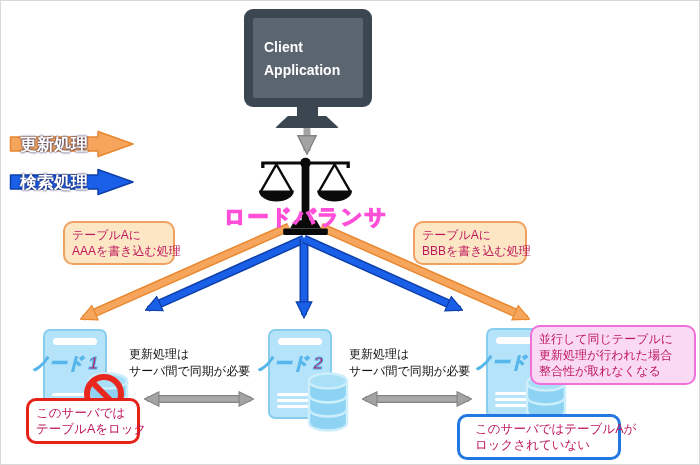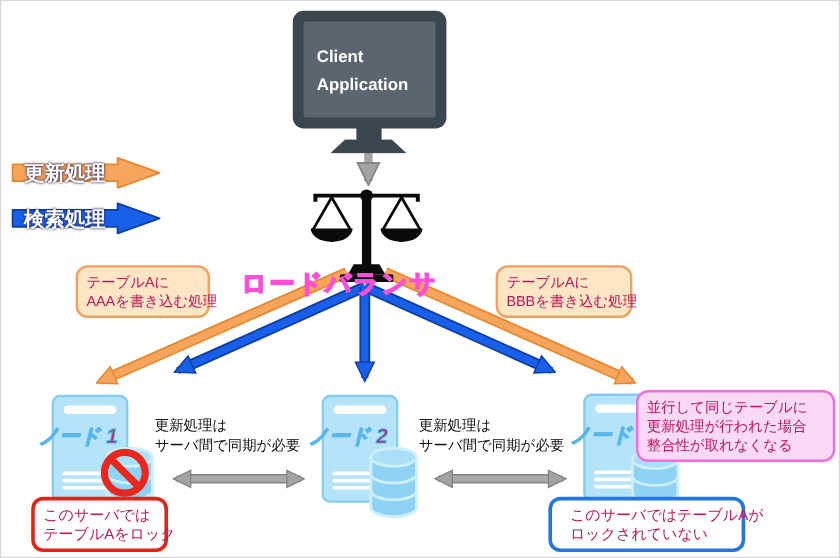--- a/index.html
+++ b/index.html
@@ -15,21 +15,21 @@
   .monitor-neck{position:absolute;left:296px;top:105px;width:21px;height:11px;background:#3b4650;z-index:2;}
   .monitor-base{position:absolute;left:274px;top:115px;width:64px;height:12px;background:#3b4650;
                 clip-path:polygon(20% 0,80% 0,100% 100%,0 100%);border-radius:2px;z-index:2;}
   
   .legend-item{position:absolute;width:126px;height:28px;z-index:2;}
   .legend-item svg{position:absolute;left:0;top:0;}
   .legend-label{position:absolute;left:0;top:0;width:90px;height:28px;display:flex;align-items:center;
                 justify-content:center;color:#fff;font-weight:bold;font-size:17px;
                 text-shadow:0 0 2px rgba(40,40,90,.85),0 0 2px rgba(40,40,90,.85);}
   
-  .lb-label{position:absolute;left:200px;top:221px;width:210px;text-align:left;z-index:6;
+  .lb-label{position:absolute;left:200px;top:202px;width:210px;text-align:center;z-index:6;
             font-size:21px;font-weight:bold;letter-spacing:2px;color:rgba(255,255,255,0);
             -webkit-text-stroke:1.4px #ff4ed8;white-space:nowrap;}
   
   .callout{position:absolute;border-radius:10px;z-index:5;font-size:12px;line-height:16px;
            color:#be185d;padding:4px 7px;box-sizing:border-box;}
   .callout div{white-space:nowrap;}
   .callout-task{background:#fce6c4;border:2px solid #f0a060;}
   .callout-conflict{background:#fad9f5;border:2px solid #f06fd8;}
   .callout-lock{background:#fff;border:3px solid #e62117;font-size:12.5px;}
   .callout-unlock{background:#fff;border:3px solid #2277e0;font-size:12.5px;}
@@ -163,21 +163,21 @@
   <svg class="db" style="left:86px;top:371px;" width="42" height="60" viewBox="0 0 42 60">
     <path d="M2,9 V51 A19,7.5 0 0 0 40,51 V9" fill="#8ed3f4" stroke="#cdeefb" stroke-width="2.4"></path>
     <ellipse cx="21" cy="9" rx="19" ry="7.5" fill="#a9e0f8" stroke="#cdeefb" stroke-width="2.4"></ellipse>
     <path d="M2,23 A19,7.5 0 0 0 40,23" fill="none" stroke="#cdeefb" stroke-width="2.4"></path>
     <path d="M2,37 A19,7.5 0 0 0 40,37" fill="none" stroke="#cdeefb" stroke-width="2.4"></path>
   </svg>
   <svg class="prohibit" style="left:81px;top:371px;" width="44" height="44" viewBox="0 0 44 44">
     <circle cx="22" cy="22" r="17" fill="none" stroke="#e8281e" stroke-width="6"></circle>
     <line x1="10.5" y1="10.5" x2="33.5" y2="33.5" stroke="#e8281e" stroke-width="6"></line>
   </svg>
-  <div class="callout callout-lock" style="left:25px;top:413px;width:114px;">
+  <div class="callout callout-lock" style="left:25px;top:397px;width:114px;">
     <div>このサーバでは</div>
     <div>テーブルAをロック</div>
   </div>
 
   <div class="server" style="left:267px;top:328px;">
     <div class="server-slot"></div>
     <div class="server-vents">
         <i></i>
         <i></i>
         <i></i>

